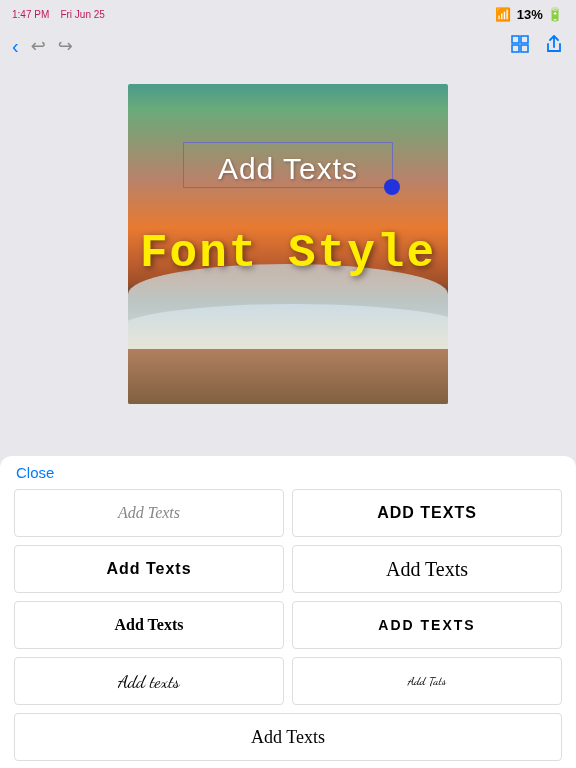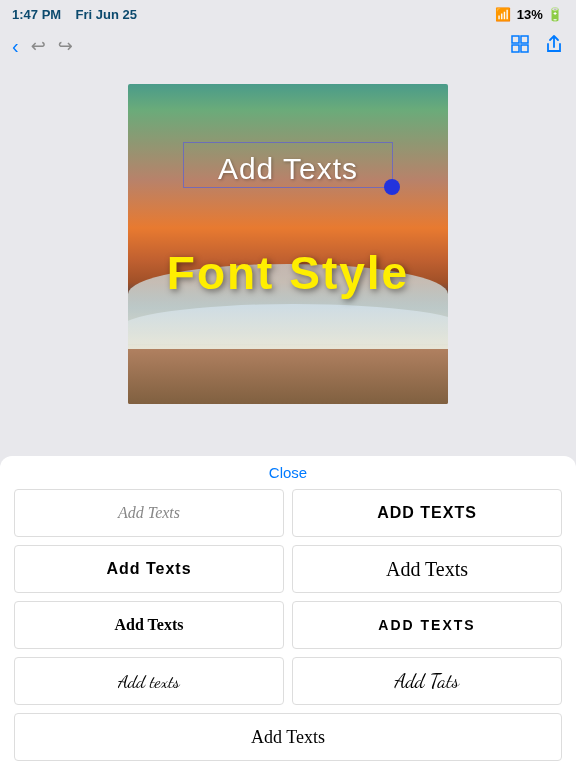--- a/index.html
+++ b/index.html
@@ -15,23 +15,23 @@
     
     .status-bar {
       display: flex;
       justify-content: space-between;
       align-items: center;
       padding: 4px 12px;
       height: 28px;
       background: #e8e8ec;
     }
     .status-left {
-      font-size: 13px;
-      font-weight: 700;
-      color: #0c4a6e;
+      font-size: 10px;
+      font-weight: 400;
+      color: #be185d;
     }
     .status-right {
       display: flex;
       align-items: center;
       gap: 5px;
       font-size: 13px;
       font-weight: 600;
       color: #000;
     }
 
@@ -163,48 +163,48 @@
       bottom: -8px;
       right: -8px;
       width: 16px;
       height: 16px;
       background: #2233dd;
       border-radius: 50%;
     }
 
     .canvas-text-style {
       position: absolute;
-      top: 162px;
+      top: 144px;
       left: 50%;
       transform: translateX(-50%);
       color: #ffee00;
       font-size: 46px;
       font-weight: 700;
       white-space: nowrap;
-      font-family: Liberation Sans, sans-serif;
+      font-family: Liberation Mono, monospace;
       text-shadow: 2px 2px 6px rgba(0,0,0,0.5);
       letter-spacing: 2px;
     }
 
     
     .bottom-panel {
       background: #fff;
       border-top-left-radius: 12px;
       border-top-right-radius: 12px;
       padding: 0;
       position: absolute;
       bottom: 0;
       left: 0;
       right: 0;
       height: 312px;
     }
     .close-row {
       display: flex;
-      justify-content: center;
-      padding: 8px 34px 4px;
+      justify-content: flex-start;
+      padding: 8px 16px 4px;
     }
     .close-btn {
       color: #007aff;
       font-size: 15px;
       cursor: pointer;
     }
 
     .font-grid {
       display: grid;
       grid-template-columns: 1fr 1fr;
@@ -226,21 +226,21 @@
     }
 
     
     .font-1 { font-family: Georgia, serif; font-weight: normal; font-style: italic; color: #888; font-size: 16px; }
     .font-2 { font-family: 'Arial Black', sans-serif; font-weight: 900; color: #000; font-size: 16px; letter-spacing: 1px; }
     .font-3 { font-family: 'Arial', sans-serif; font-weight: 700; color: #000; font-size: 16px; letter-spacing: 1px; }
     .font-4 { font-family: 'Brush Script MT', cursive; color: #000; font-size: 20px; }
     .font-5 { font-family: 'Georgia', serif; font-weight: 900; color: #000; font-size: 16px; }
     .font-6 { font-family: 'Arial', sans-serif; font-weight: 900; text-transform: uppercase; letter-spacing: 2px; color: #000; font-size: 14px; }
     .font-7 { font-family: 'Brush Script MT', 'Dancing Script', cursive; color: #000; font-size: 18px; }
-    .font-8 { font-family: 'Brush Script MT', 'Dancing Script', cursive; color: #000; font-size: 20px; }
+    .font-8 { font-family: 'Brush Script MT', 'Dancing Script', cursive; color: #000; font-size: 12px; }
 
     .partial-row {
       display: flex;
       padding: 0 10px;
       margin-top: 0;
     }
     .partial-item {
       border: 1px solid #ddd;
       margin: 4px;
       flex: 1;

